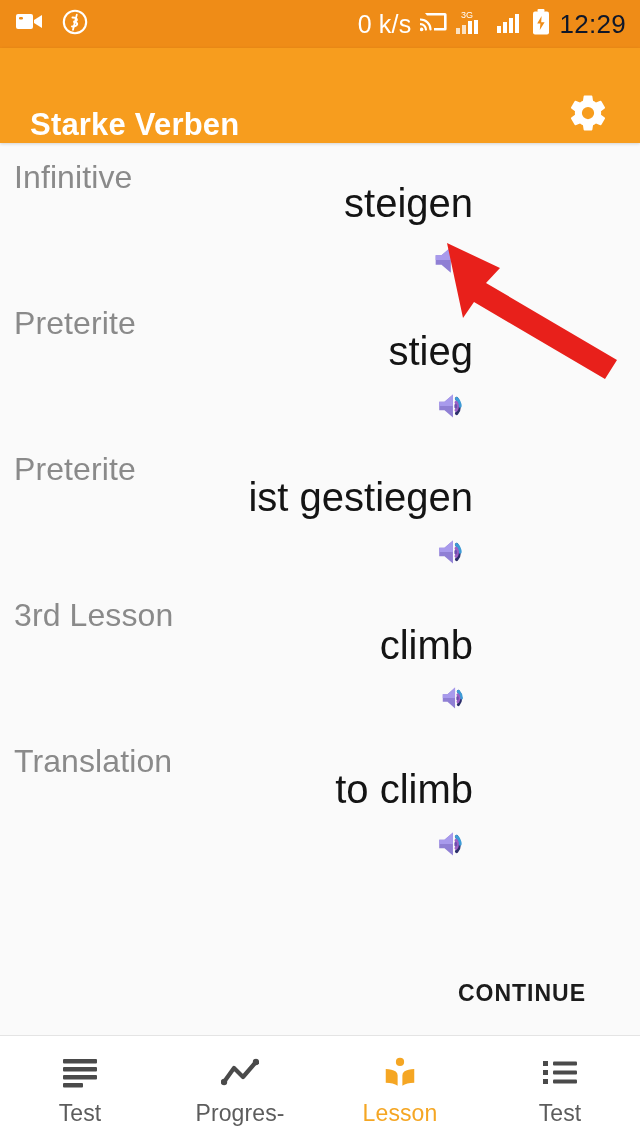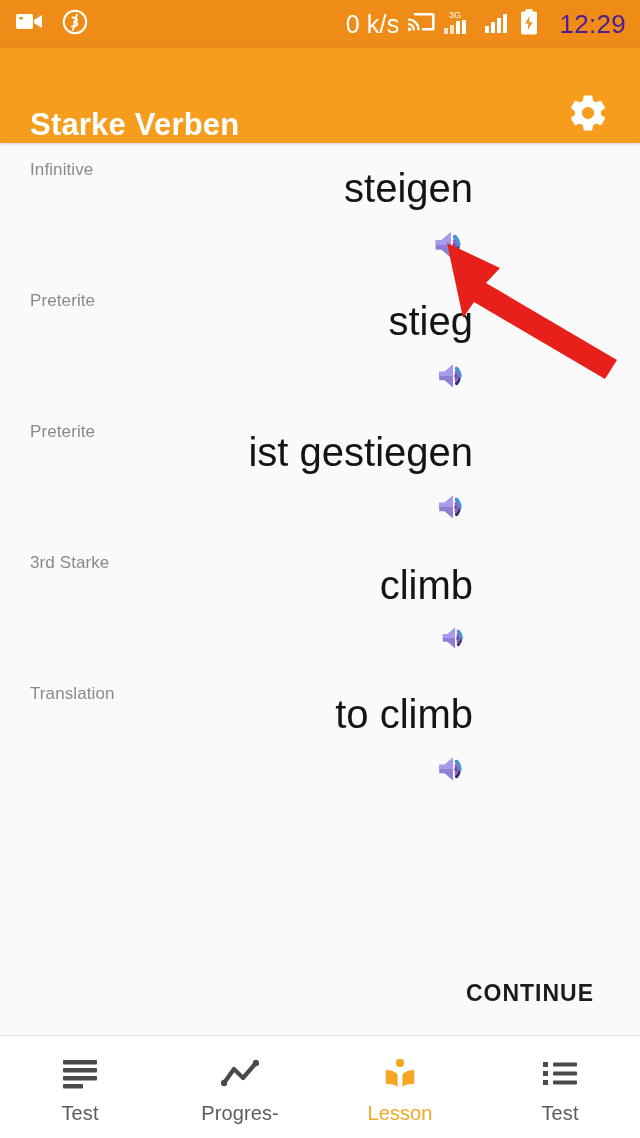--- a/index.html
+++ b/index.html
@@ -23,21 +23,21 @@
     display:flex; align-items:center;
     padding:0 14px 0 16px;
     color:#ffffff;
   }
   .status-left { display:flex; align-items:center; gap:18px; }
   .status-right { margin-left:auto; display:flex; align-items:center; gap:9px; }
   .status-speed {
     font-size:25px; letter-spacing:.2px; color:#ffffff; font-weight:400;
   }
   .status-clock {
-    font-size:26px; color:#4c1d95; font-weight:400; letter-spacing:.3px;margin-left:12px;
+    font-size:26px; color:#0f172a; font-weight:400; letter-spacing:.3px;
   }
   .sb-icon { display:block; }
 
   
   .app-bar {
     height:95px; flex:0 0 95px;
     background:#f79d1e;
     display:flex; align-items:flex-end;
     padding:0 24px 0 30px;
     box-shadow:0 1px 3px rgba(0,0,0,.16);
@@ -56,23 +56,23 @@
   .content {
     flex:1 1 auto;
     position:relative;
     background:#fafafa;
     padding-top:10px;
     overflow:hidden;
   }
   .verb-block { position:relative; }
   .field-label {
     color:#8a8a8a;
-    font-size:17px;
+    font-size:32px;
     font-weight:400;
-    padding-left:30px;
+    padding-left:14px;
     line-height:1;
     letter-spacing:.1px;
   }
   .field-value-row {
     display:flex;
     align-items:flex-end;
     justify-content:center;
     gap:16px;
     height:78px;
     padding-right:167px;  
@@ -95,21 +95,21 @@
   .verb-block.b0 { margin-top:8px; }
   .verb-block.b1,
   .verb-block.b2,
   .verb-block.b3,
   .verb-block.b4 { margin-top:36px; }
 
   
   .continue-wrap {
     position:absolute;
     right:0; bottom:16px;
-    padding-right:32px;
+    padding-right:40px;
   }
   .continue-btn {
     background:transparent;
     border:none;
     color:#1c1c1c;
     font-size:23px;
     font-weight:700;
     letter-spacing:1.0px;
     font-family:"Liberation Sans", sans-serif;
     cursor:pointer;
@@ -127,21 +127,21 @@
   .nav-item {
     flex:1 1 0;
     display:flex; flex-direction:column;
     align-items:center; justify-content:center;
     gap:10px;
     cursor:pointer;
     padding-top:4px;
   }
   .nav-icon { height:38px; display:flex; align-items:center; justify-content:center; }
   .nav-label {
-    font-size:20px;
+    font-size:23px;
     color:#5c5c5c;
     line-height:1;
     letter-spacing:.1px;
   }
   .nav-item.active .nav-label { color:#f5a623; }
 
   
   .red-arrow {
     position:absolute;
     left:0; top:0;
@@ -270,21 +270,21 @@
             <path d="M20.5 11 a11 11 0 0 1 0 14" fill="none" stroke="#2c2f6b" stroke-width="3.2" stroke-linecap="round"></path>
             <path d="M20.5 11 a11 11 0 0 1 3.2 7" fill="none" stroke="#3d9bd6" stroke-width="3.2" stroke-linecap="round"></path>
             <path d="M20.0 14.5 a7 7 0 0 1 0 7.5" fill="none" stroke="#9c5fc4" stroke-width="3.0" stroke-linecap="round"></path>
             <path d="M19.6 17.4 a3.3 3.3 0 0 1 0 1.6" fill="none" stroke="#6b4fae" stroke-width="2.6" stroke-linecap="round"></path>
           </svg>
         </span>
       </div>
     </div>
 
     <div class="verb-block b3">
-      <div class="field-label">3rd Starke</div>
+      <div class="field-label">3rd Lesson</div>
       <div class="field-value-row">
         <span class="field-value">climb</span>
         <span class="spk spk-sm">
           <svg viewBox="0 0 36 36" width="34" height="34">
             <path d="M4 14 H9 L17 7 V29 L9 22 H4 Z" fill="#8f7fd4"></path>
             <path d="M4 14 H9 L17 7 V18 H4 Z" fill="#a89aec"></path>
             <path d="M20.5 11 a11 11 0 0 1 0 14" fill="none" stroke="#2c2f6b" stroke-width="3.2" stroke-linecap="round"></path>
             <path d="M20.5 11 a11 11 0 0 1 3.2 7" fill="none" stroke="#3d9bd6" stroke-width="3.2" stroke-linecap="round"></path>
             <path d="M20.0 14.5 a7 7 0 0 1 0 7.5" fill="none" stroke="#9c5fc4" stroke-width="3.0" stroke-linecap="round"></path>
             <path d="M19.6 17.4 a3.3 3.3 0 0 1 0 1.6" fill="none" stroke="#6b4fae" stroke-width="2.6" stroke-linecap="round"></path>

